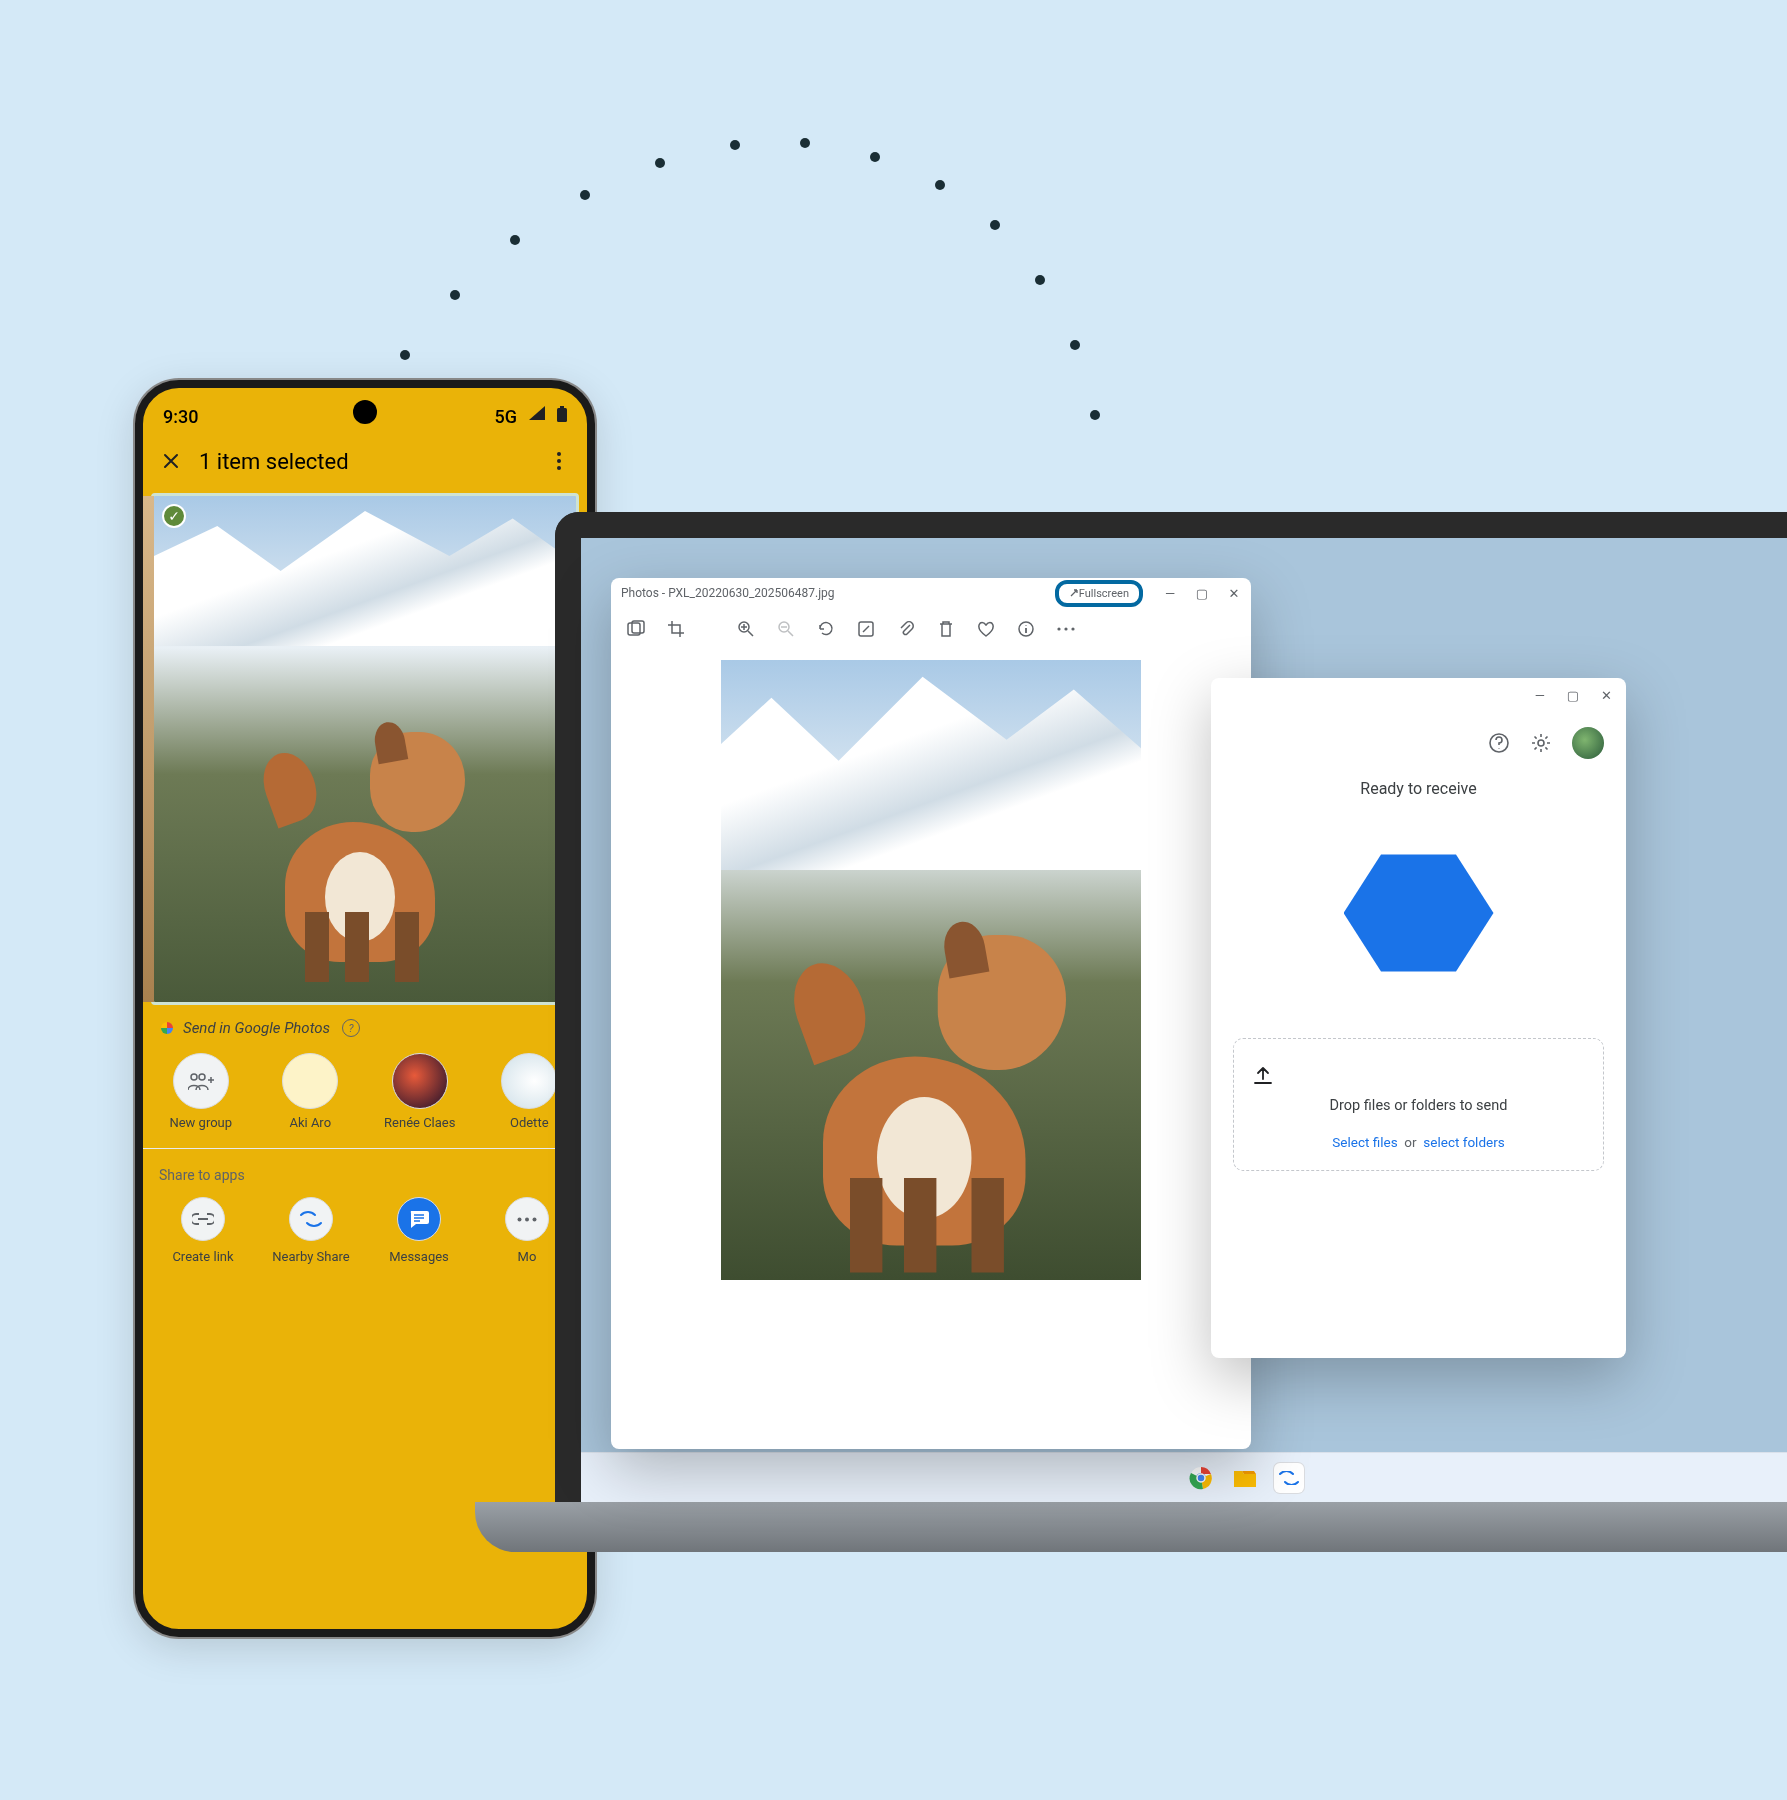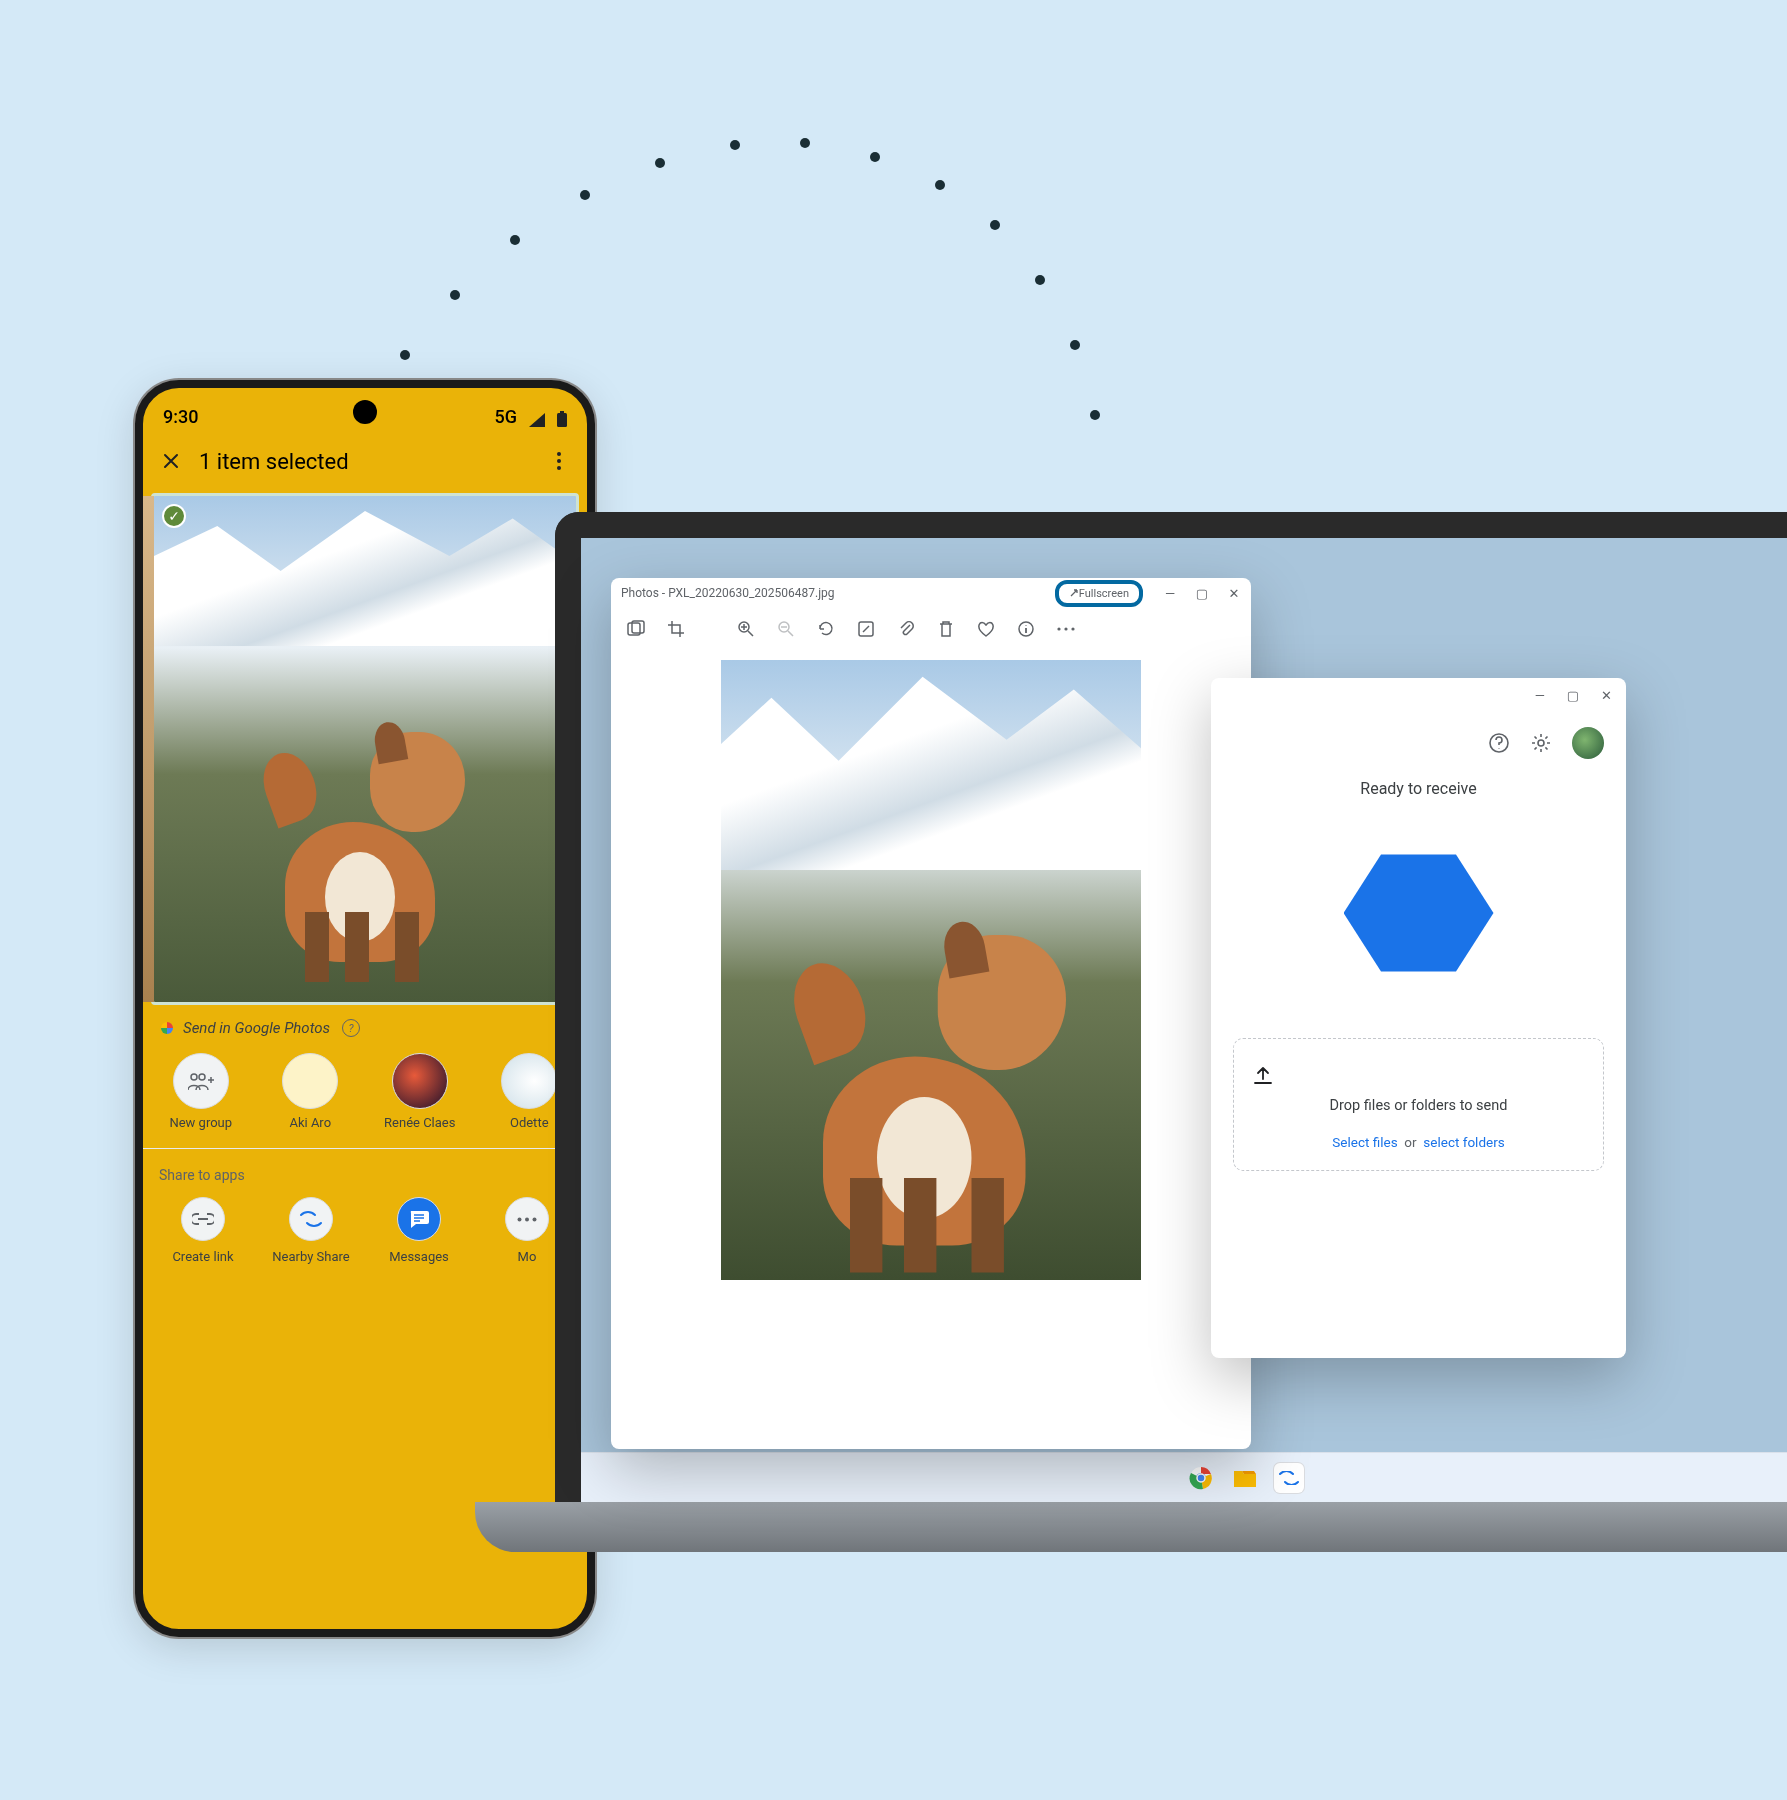--- a/index.html
+++ b/index.html
@@ -34,21 +34,21 @@
   }
   .phone-statusbar {
     display: flex; align-items: center; justify-content: space-between;
     padding: 18px 20px 8px; font-size: 18px; font-weight: 500;
     position: relative;
   }
   .phone-camera {
     position: absolute; top: 12px; left: 50%; transform: translateX(-50%);
     width: 24px; height: 24px; border-radius: 50%; background: #000;
   }
-  .status-right { display: flex; align-items: flex-end; gap: 12px; }
+  .status-right { display: flex; align-items: flex-start; gap: 12px; }
   .phone-appbar {
     display: flex; align-items: center; padding: 12px 14px; gap: 14px;
   }
   .phone-appbar .title { font-size: 22px; flex: 1; }
   .icon-btn {
     width: 28px; height: 28px; display: flex; align-items: center; justify-content: center;
     color: #202124; font-size: 22px;
   }
   .phone-photo {
     position: relative; margin: 6px 8px 0; height: 512px;

